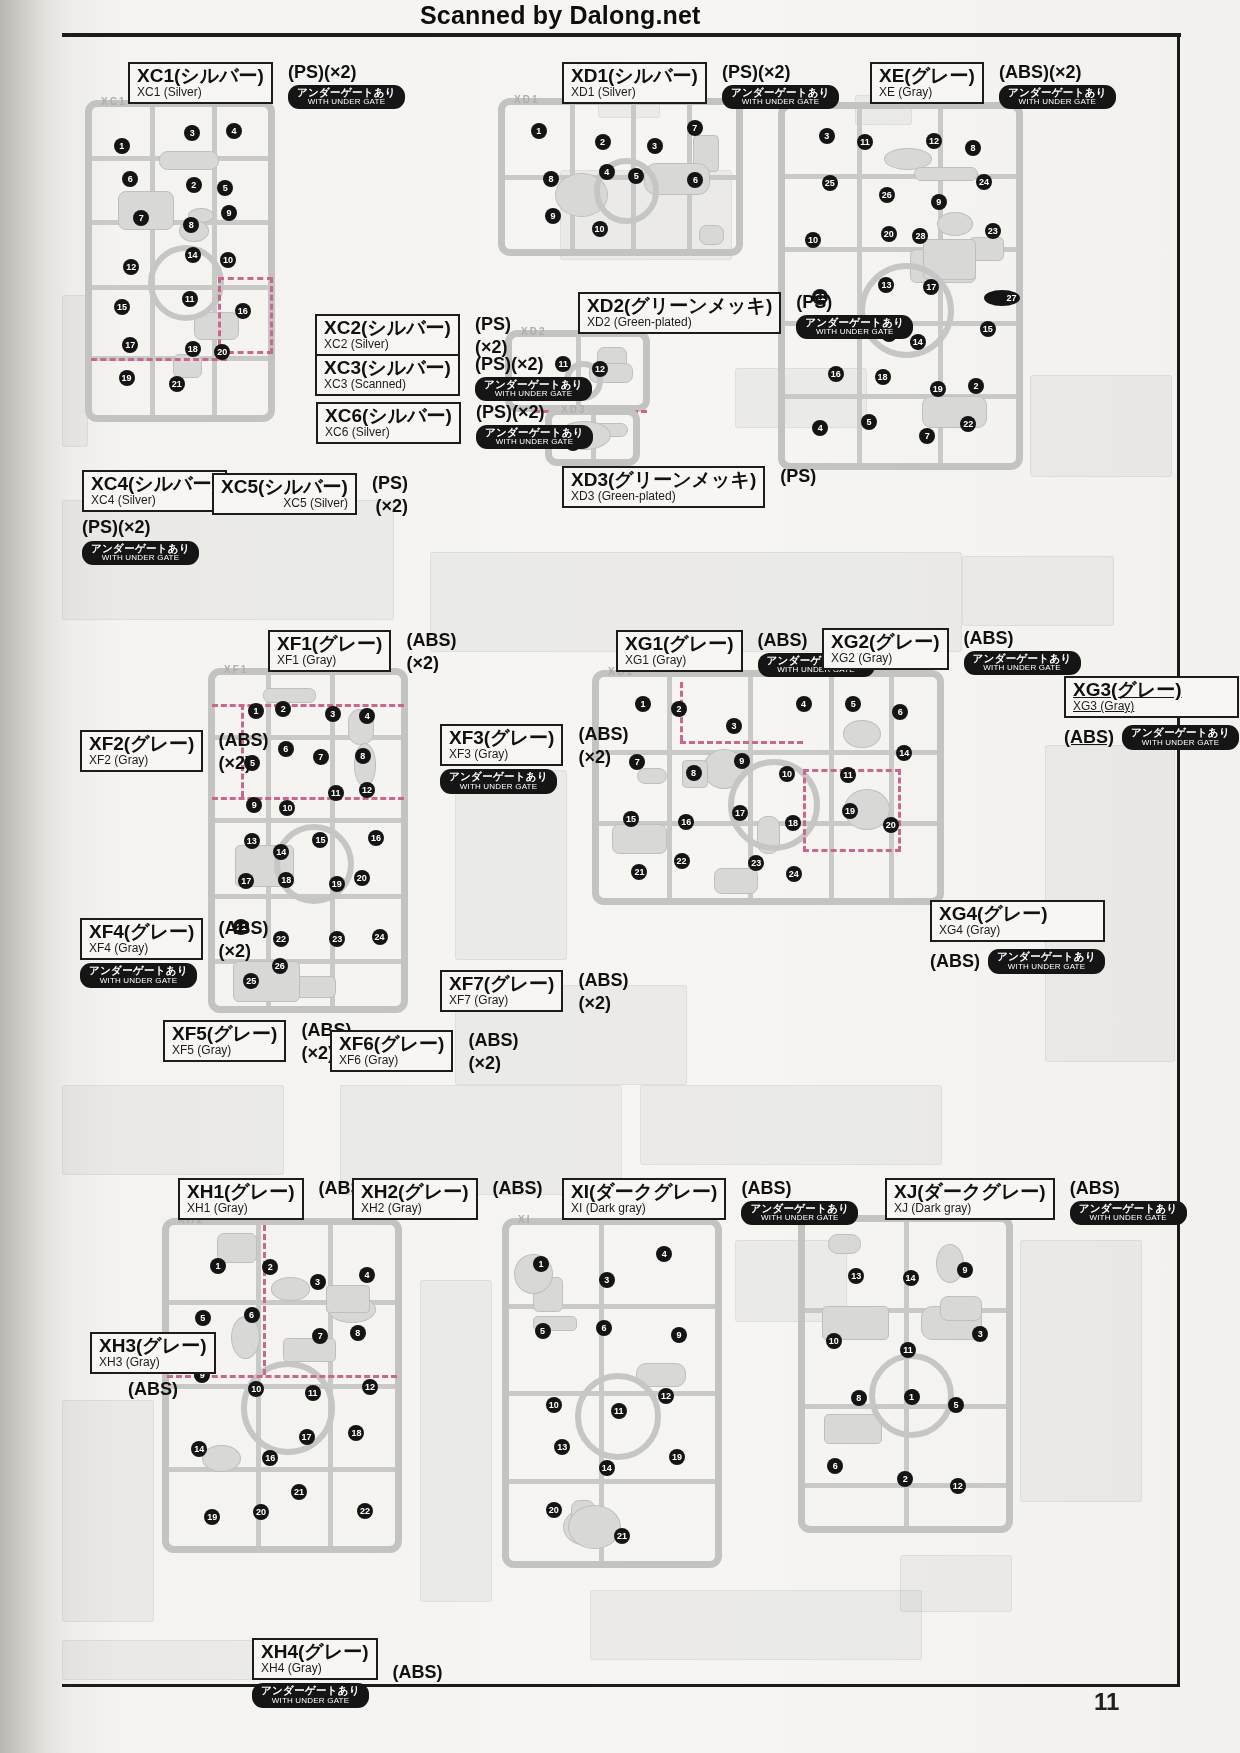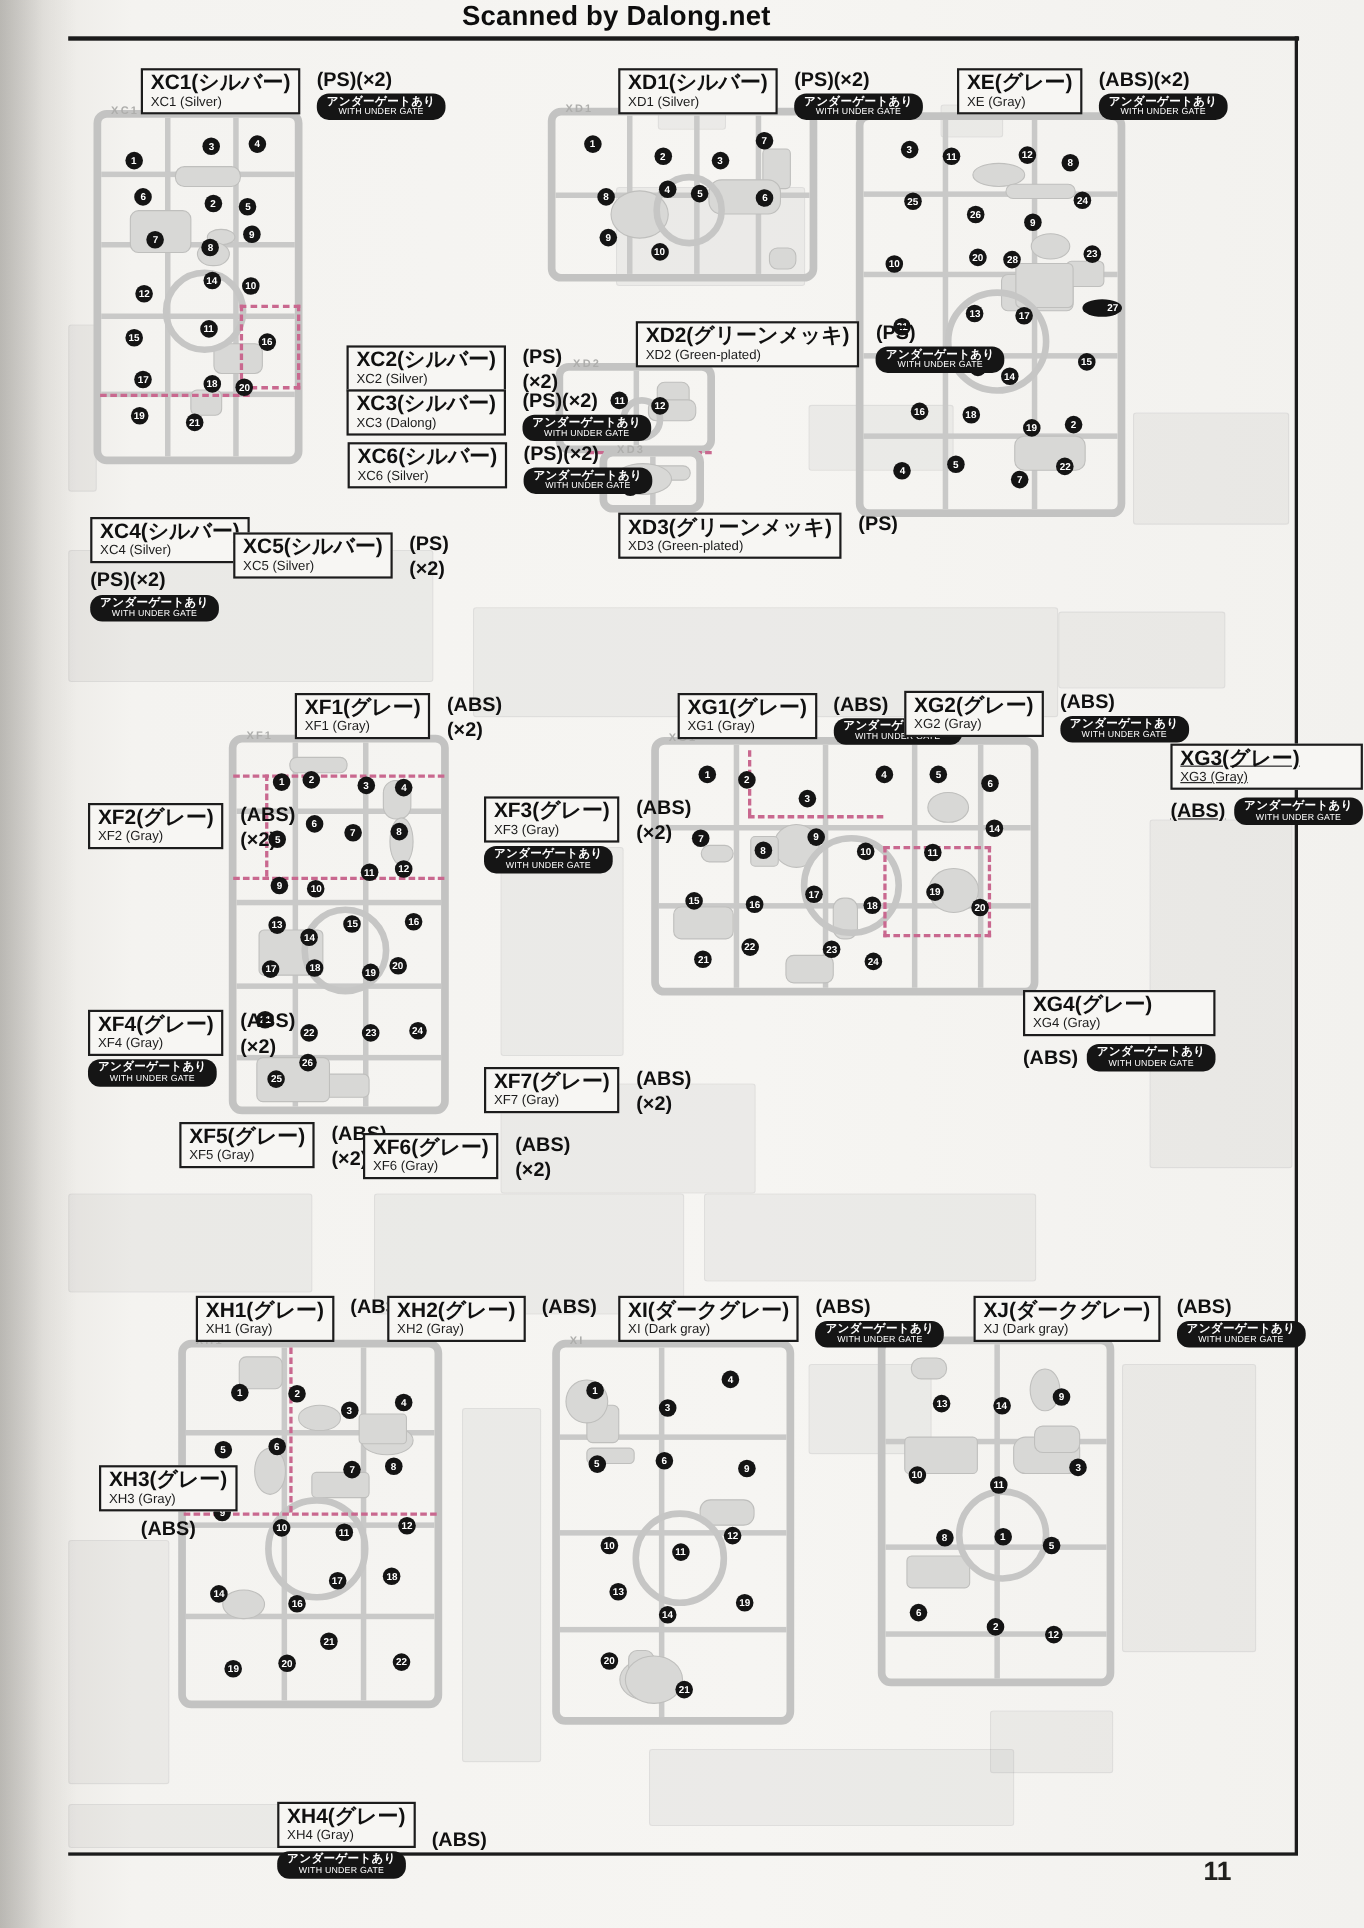--- a/index.html
+++ b/index.html
@@ -188,21 +188,21 @@
         <div class="marker" style="left: 100.851px; top: 85.0752px;">26</div>
         <div class="marker" style="left: 152.836px; top: 92.0205px;">9</div>
         <div class="marker" style="left: 198.048px; top: 72.2557px;">24</div>
         <div class="marker" style="left: 27.0099px; top: 130.439px;">10</div>
         <div class="marker" style="left: 102.827px; top: 123.538px;">20</div>
         <div class="marker" style="left: 134.464px; top: 126.026px;">28</div>
         <div class="marker" style="left: 206.726px; top: 121.38px;">23</div>
         <div class="marker" style="left: 34.2842px; top: 187.375px;">21</div>
         <div class="marker" style="left: 100.43px; top: 175.27px;">13</div>
         <div class="marker" style="left: 145.238px; top: 177.031px;">17</div>
-        <div class="marker" style="left: 205.545px; top: 170px; padding-left: 20px;">27</div>
+        <div class="marker" style="left: 205.545px; top: 188px; padding-left: 20px;">27</div>
         <div class="marker" style="left: 50.0829px; top: 216.99px;">1</div>
         <div class="marker" style="left: 102.635px; top: 223.715px;">6</div>
         <div class="marker" style="left: 131.822px; top: 232.397px;">14</div>
         <div class="marker" style="left: 201.782px; top: 219.071px;">15</div>
         <div class="marker" style="left: 49.8624px; top: 264.355px;">16</div>
         <div class="marker" style="left: 96.6287px; top: 266.915px;">18</div>
         <div class="marker" style="left: 151.709px; top: 278.778px;">19</div>
         <div class="marker" style="left: 190.034px; top: 276.233px;">2</div>
         <div class="marker" style="left: 34.3635px; top: 318.449px;">4</div>
         <div class="marker" style="left: 82.9044px; top: 312.337px;">5</div>
@@ -449,21 +449,21 @@
         </div>
         <div class="side-col">
           <div class="mat-line">(PS)</div>
           <div class="mat-line">(×2)</div>
         </div>
       </div>
       <div class="label-group" style="left: 315px; top: 354px;">
         <div class="lbl-col">
           <div class="lbl-box">
             <span class="lbl-jp">XC3(シルバー)</span>
-            <span class="lbl-en">XC3 (Dalong)</span>
+            <span class="lbl-en">XC3 (Scanned)</span>
           </div>
         </div>
         <div class="side-col">
           <div class="mat-line">(PS)(×2)</div>
           <div class="badge">
             <span class="badge-jp">アンダーゲートあり</span>
             <span class="badge-en">WITH UNDER GATE</span>
           </div>
         </div>
       </div>
@@ -516,21 +516,21 @@
           </div>
           <div class="below-line">
             <div class="mat-line">(PS)(×2)</div>
           </div>
           <div class="badge">
             <span class="badge-jp">アンダーゲートあり</span>
             <span class="badge-en">WITH UNDER GATE</span>
           </div>
         </div>
       </div>
-      <div class="label-group" style="left: 212px; top: 484px;">
+      <div class="label-group" style="left: 212px; top: 473px; text-align: right;">
         <div class="lbl-col">
           <div class="lbl-box">
             <span class="lbl-jp">XC5(シルバー)</span>
             <span class="lbl-en">XC5 (Silver)</span>
           </div>
         </div>
         <div class="side-col">
           <div class="mat-line">(PS)</div>
           <div class="mat-line">(×2)</div>
         </div>

